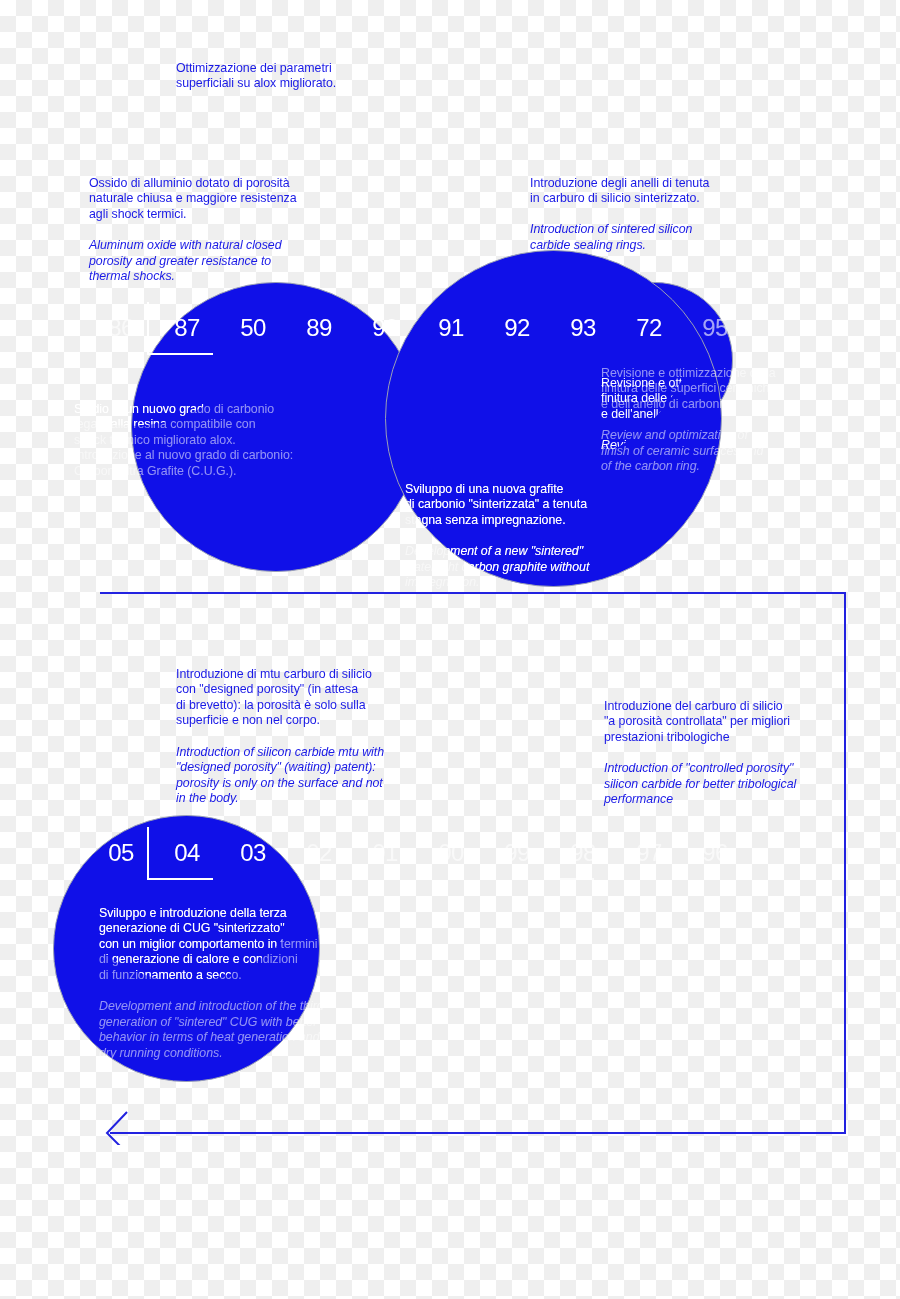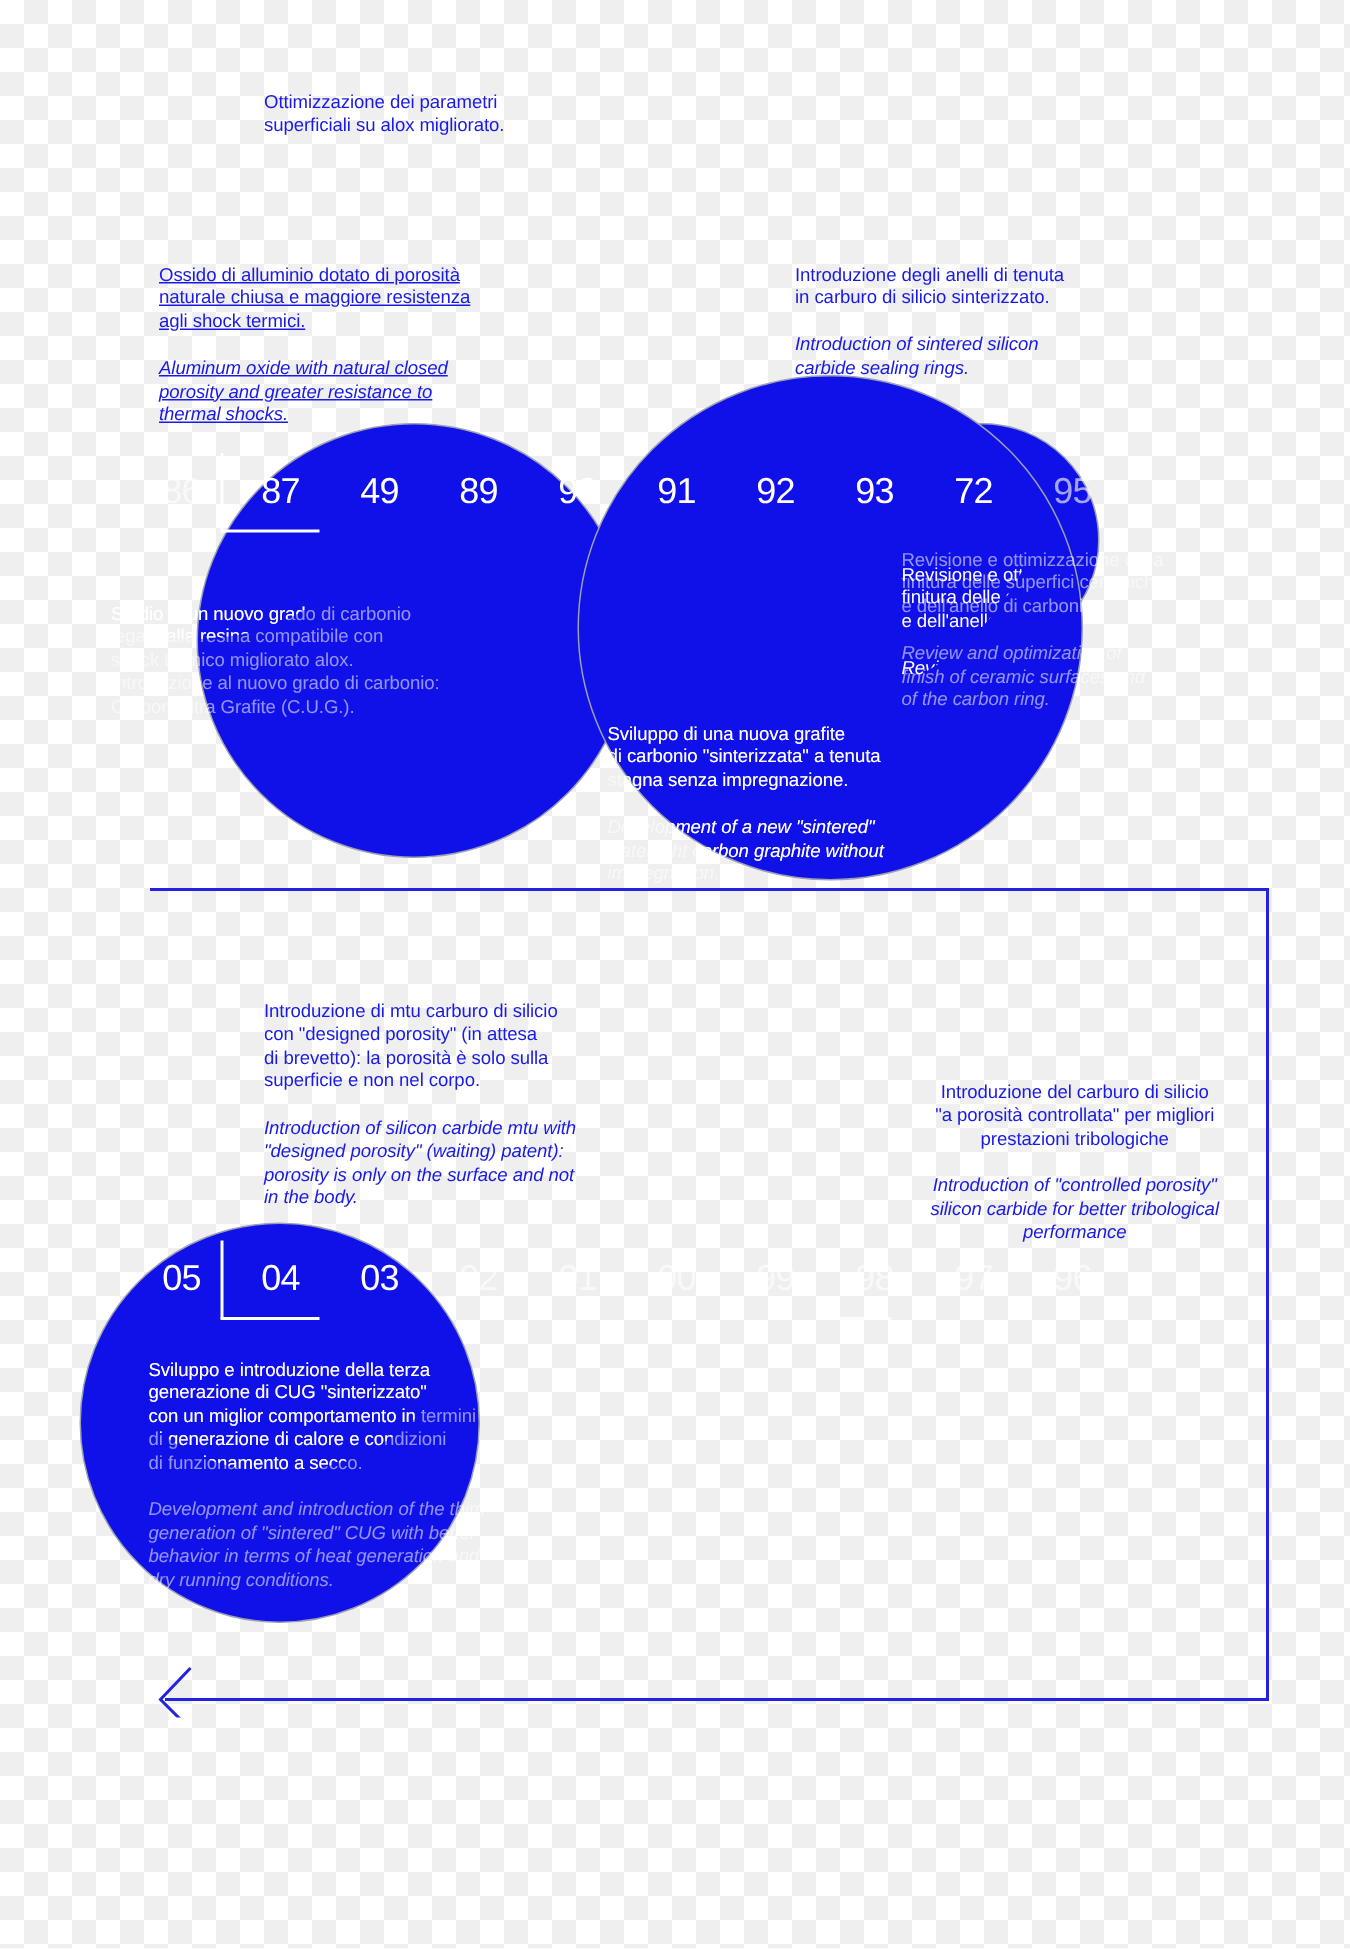--- a/index.html
+++ b/index.html
@@ -127,21 +127,21 @@
 </head>
 <body>
 
 <div id="stage">
 
   <div class="note" style="left:176px; top:45px; width:230px;">
     <span class="ro">Ottimizzazione dei parametri
 superficiali su alox migliorato.</span>
   </div>
 
-  <div class="note" style="left:106px; top:160px; width:240px;text-decoration:underline;">
+  <div class="note" style="left:89px; top:160px; width:240px;">
     <span class="ro">Ossido di alluminio dotato di porosità
 naturale chiusa e maggiore resistenza
 agli shock termici.</span>
     <span class="it">Aluminum oxide with natural closed
 porosity and greater resistance to
 thermal shocks.</span>
   </div>
 
   <div class="note" style="left:530px; top:160px; width:240px;">
     <span class="ro">Introduzione degli anelli di tenuta
@@ -212,42 +212,42 @@
 finitura delle superfici ceramiche
 e dell'anello di carbonio.</span>
     <span class="it">Review and optimization of
 finish of ceramic surfaces and
 of the carbon ring.</span>
   </div>
 
   <div class="yearrow" style="left:88px; top:310px;">
     <div class="year ghost" style="width:66px;">86</div>
     <div class="year marked" style="width:66px;">87</div>
-    <div class="year" style="width:66px;">49</div>
+    <div class="year" style="width:66px;">50</div>
     <div class="year" style="width:66px;">89</div>
     <div class="year" style="width:66px;">90</div>
     <div class="year" style="width:66px;">91</div>
     <div class="year" style="width:66px;">92</div>
     <div class="year" style="width:66px;">93</div>
     <div class="year" style="width:66px;">72</div>
     <div class="year ghost" style="width:66px;">95</div>
   </div>
 
   <div class="note" style="left:176px; top:651px; width:235px;">
     <span class="ro">Introduzione di mtu carburo di silicio
 con "designed porosity" (in attesa
 di brevetto): la porosità è solo sulla
 superficie e non nel corpo.</span>
     <span class="it">Introduction of silicon carbide mtu with
 "designed porosity" (waiting) patent):
 porosity is only on the surface and not
 in the body.</span>
   </div>
 
-  <div class="note" style="left:604px; top:705px; width:225px;text-align:center;">
+  <div class="note" style="left:604px; top:683px; width:225px;">
     <span class="ro">Introduzione del carburo di silicio
 "a porosità controllata" per migliori
 prestazioni tribologiche</span>
     <span class="it">Introduction of "controlled porosity"
 silicon carbide for better tribological
 performance</span>
   </div>
 
   <div class="ctext ghost" style="left:99px; top:890px; width:260px;">
     <span class="ro">Sviluppo e introduzione della terza

